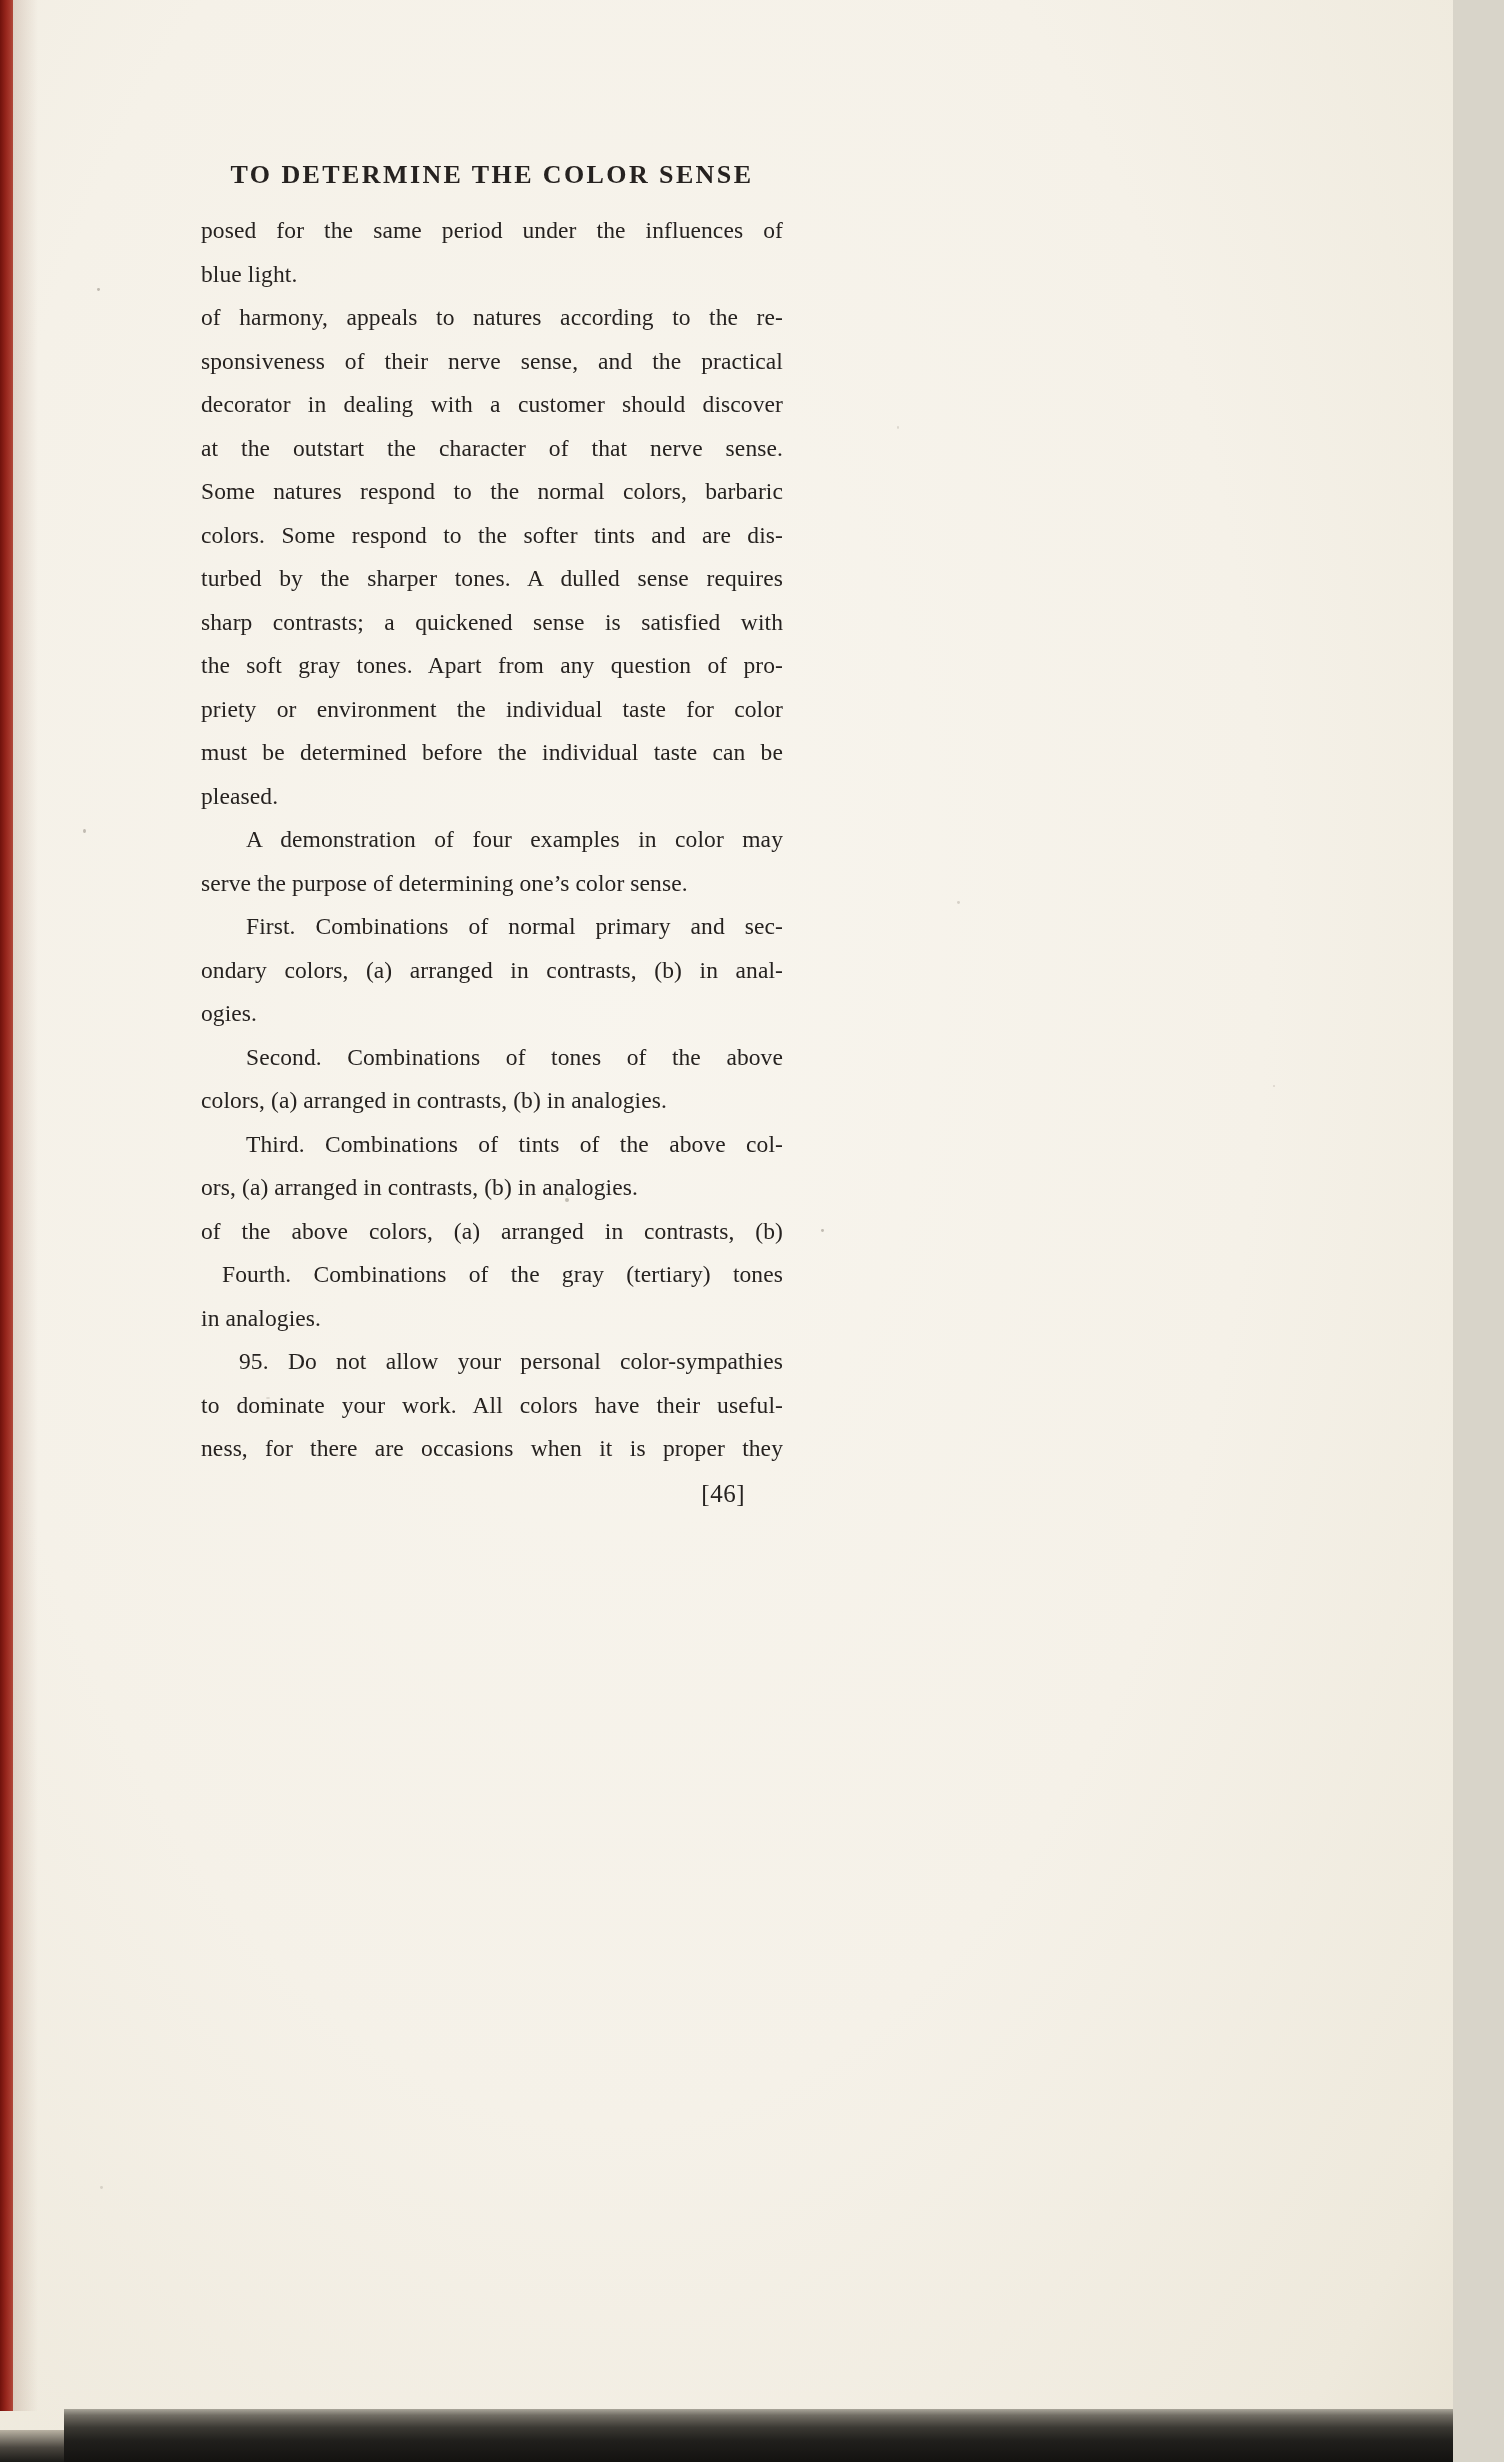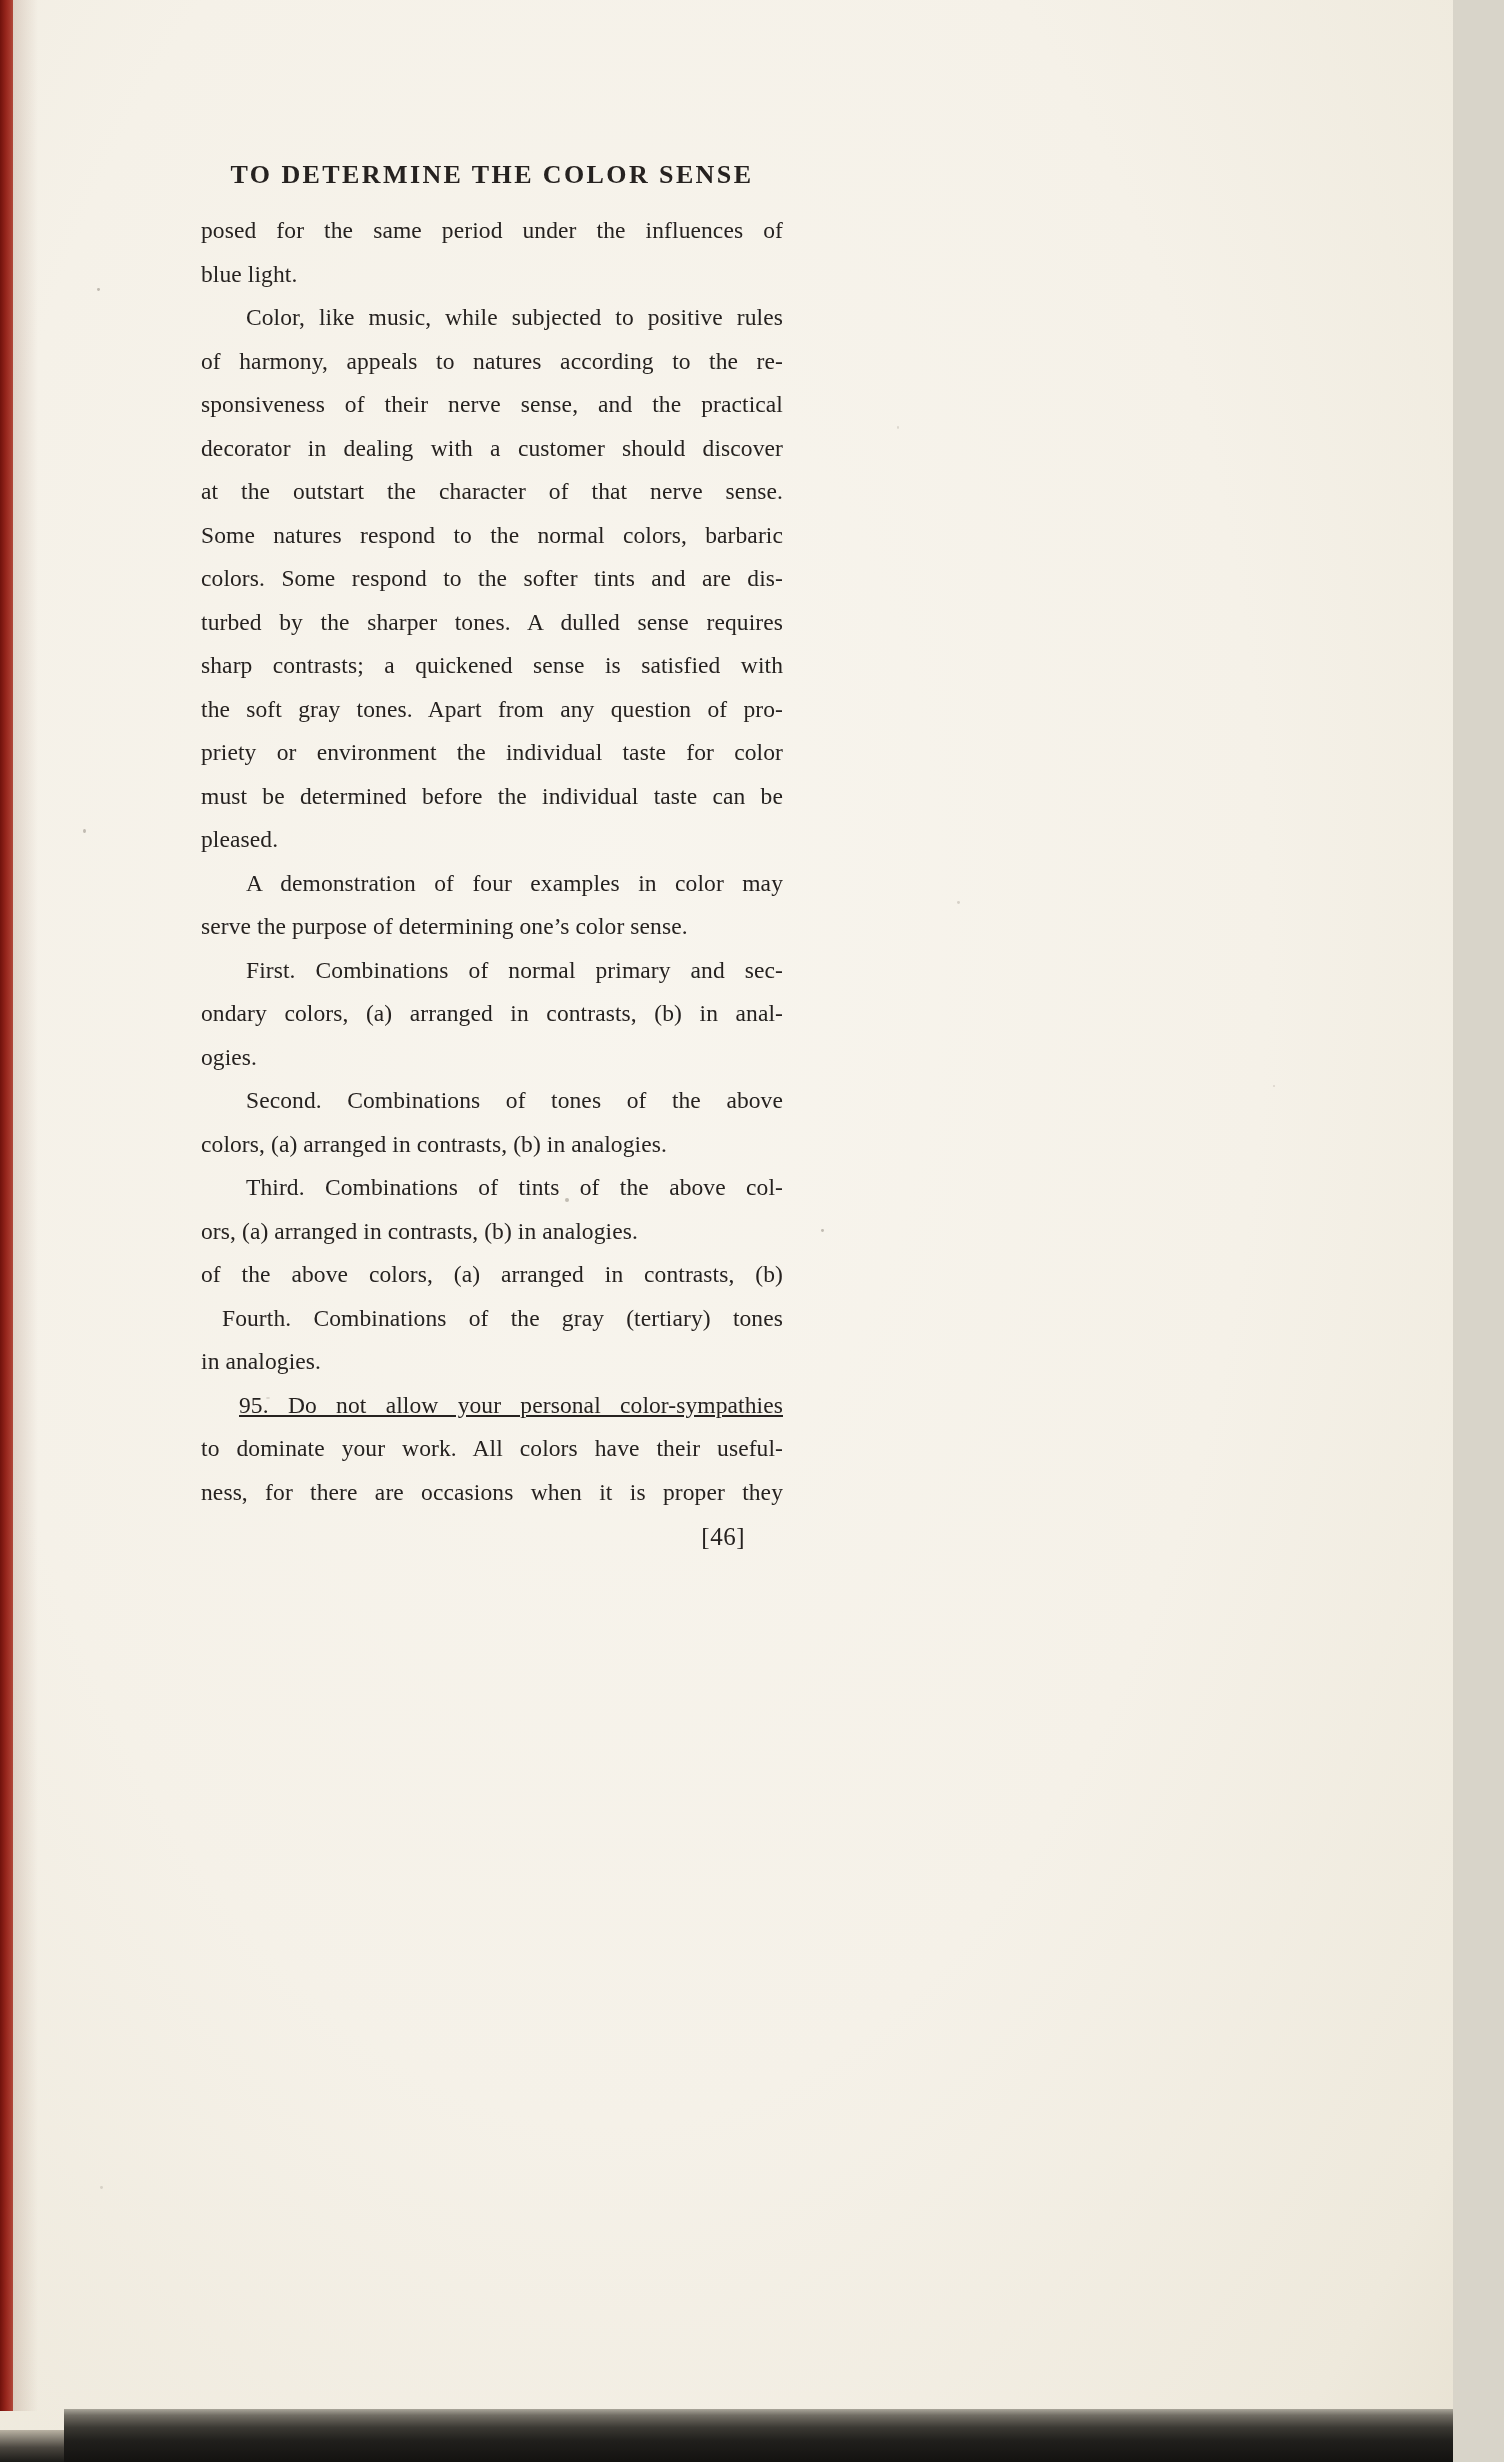--- a/index.html
+++ b/index.html
@@ -97,21 +97,20 @@
 
   <div class="page-content">
     <h1 class="page-title">TO DETERMINE THE COLOR SENSE</h1>
 
     <div class="text-block" id="paragraphs">
         <div class="para">
           <div class="line">posed for the same period under the influences of</div>
           <div class="line lastline">blue light.</div>
         </div>
         <div class="para">
-          <div class="line" style="text-indent: 45px;">Color, like music, while subjected to positive rules</div>
           <div class="line">of harmony, appeals to natures according to the re-</div>
           <div class="line">sponsiveness of their nerve sense, and the practical</div>
           <div class="line">decorator in dealing with a customer should discover</div>
           <div class="line">at the outstart the character of that nerve sense.</div>
           <div class="line">Some natures respond to the normal colors, barbaric</div>
           <div class="line">colors. Some respond to the softer tints and are dis-</div>
           <div class="line">turbed by the sharper tones. A dulled sense requires</div>
           <div class="line">sharp contrasts; a quickened sense is satisfied with</div>
           <div class="line">the soft gray tones. Apart from any question of pro-</div>
           <div class="line">priety or environment the individual taste for color</div>
@@ -134,21 +133,21 @@
         <div class="para">
           <div class="line" style="text-indent: 45px;">Third. Combinations of tints of the above col-</div>
           <div class="line lastline">ors, (a) arranged in contrasts, (b) in analogies.</div>
         </div>
         <div class="para">
           <div class="line">of the above colors, (a) arranged in contrasts, (b)</div>
           <div class="line" style="text-indent: 21px;">Fourth. Combinations of the gray (tertiary) tones</div>
           <div class="line lastline">in analogies.</div>
         </div>
         <div class="para">
-          <div class="line" style="text-indent: 38px; text-decoration: underline;">95. Do not allow your personal color-sympathies</div>
+          <div class="line" style="text-indent: 38px;">95. Do not allow your personal color-sympathies</div>
           <div class="line">to dominate your work. All colors have their useful-</div>
           <div class="line">ness, for there are occasions when it is proper they</div>
         </div>
       </div>
 
     <div class="page-number">[46]</div>
   </div>
 
   <span class="speck" style="left:97px; top:288px; width:2.8px; height:2.8px;"></span>
   <span class="speck" style="left:83px; top:829px; width:2.8px; height:3.8px;"></span>

